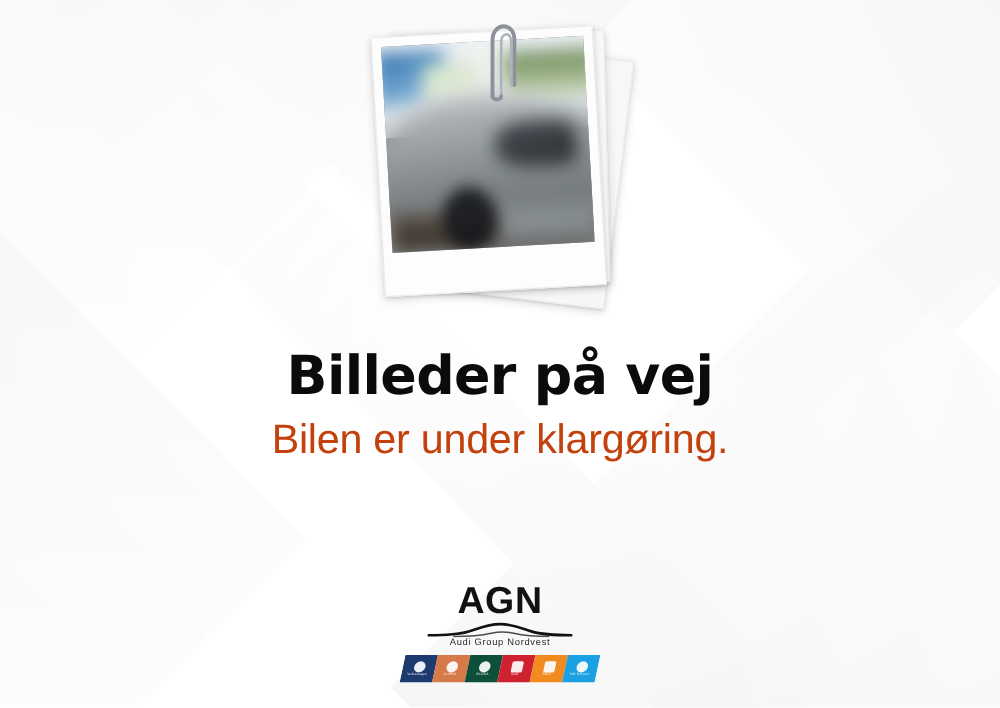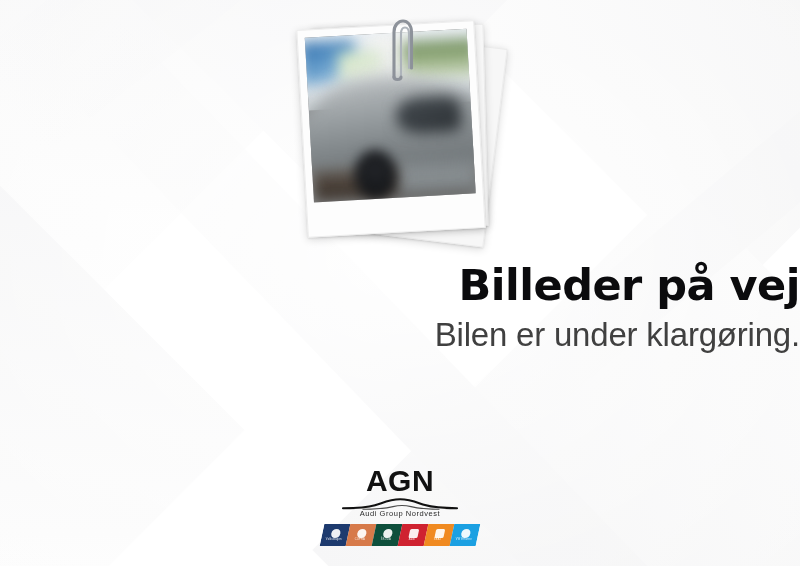--- a/index.html
+++ b/index.html
@@ -248,39 +248,39 @@
     width: 40px;
     height: 66px;
     z-index: 5;
   }
 
   
   .text-block {
     position: absolute;
     left: 0;
     right: 0;
-    top: 262px;
-    text-align: right;
+    top: 278px;
+    text-align: center;
   }
 
   .headline {
     font-family: "DejaVu Sans", sans-serif;
     font-size: 43px;
     font-weight: 700;
     letter-spacing: -0.5px;
     color: #0b0b0d;
     line-height: 1.08;
     margin: 0 0 6px 0;
   }
 
   .subline {
     font-family: "Liberation Sans", sans-serif;
     font-size: 33px;
     font-weight: 400;
-    color: #404040;
+    color: #c2410c;
     line-height: 1.26;
     margin: 0;
     letter-spacing: -0.2px;
   }
 
   
   .logo-block {
     position: absolute;
     left: 50%;
     transform: translateX(-50%);

